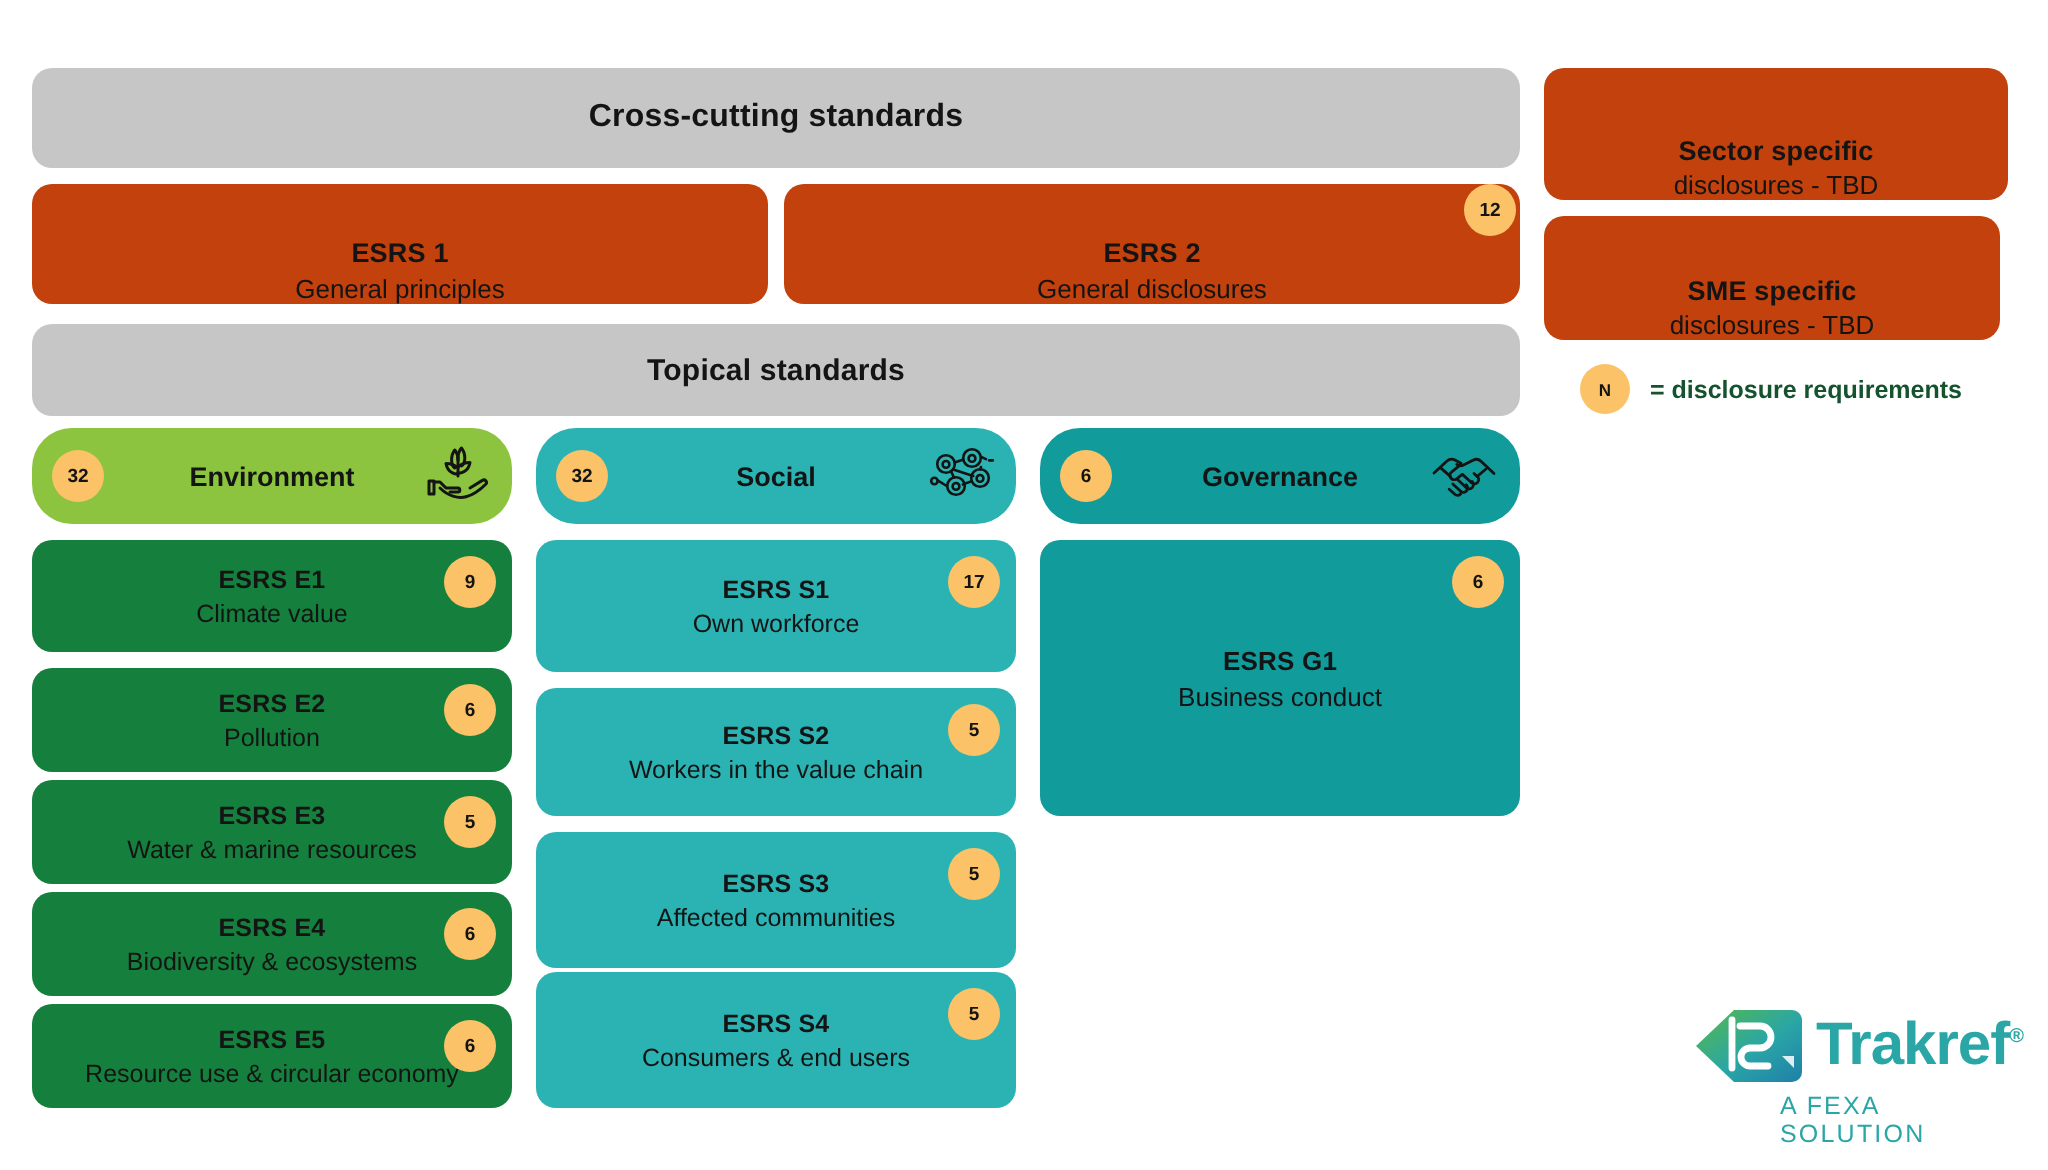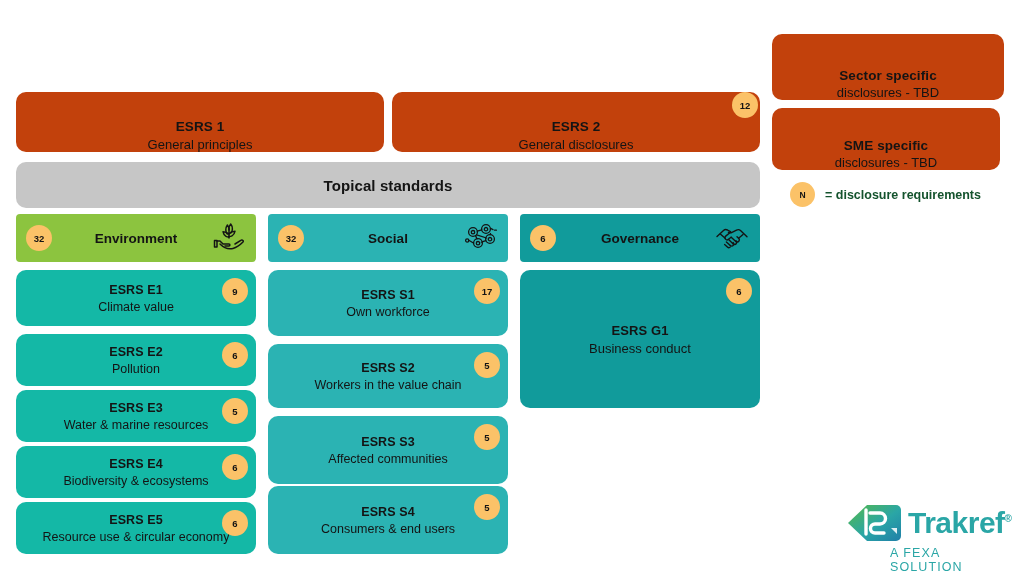--- a/index.html
+++ b/index.html
@@ -41,38 +41,38 @@
   .t-topical .ttl { font-size:15px; }
 
   .t-sector { left:772px; top:34px; width:232px; height:66px; }
   .t-sme    { left:772px; top:108px; width:228px; height:62px; }
   .t-sector .ttl, .t-sme .ttl { font-size:13.5px; margin-bottom:2px; }
   .t-sector .sub, .t-sme .sub { font-size:13px; }
 
   
   .col-head {
     position: absolute;
-    border-radius: 4px;
+    border-radius: 20px;
     display: flex;
     align-items: center;
     justify-content: center;
   }
   .col-head .ttl { font-size:13.5px; font-weight:bold; color:#141414; }
   .col-head .head-badge { position:absolute; left:10px; }
   .col-head .head-icon { position:absolute; right:10px; display:flex; align-items:center; }
 
   .h-env { left:16px;  top:214px; width:240px; height:48px; background:#8cc43f; }
   .h-soc { left:268px; top:214px; width:240px; height:48px; background:#2bb3b3; }
   .h-gov { left:520px; top:214px; width:240px; height:48px; background:#119b9b; }
 
   
   .topic { width:240px; }
   .topic .ttl { font-size:12.5px; margin-bottom:3px; }
   .topic .sub { font-size:12.5px; }
-  .green { background:#14b8a6; }
+  .green { background:#15803d; }
   .teal  { background:#2bb3b3; }
   .dteal { background:#119b9b; }
 
   .e1 { left:16px; top:270px;  height:56px; }
   .e2 { left:16px; top:334px;  height:52px; }
   .e3 { left:16px; top:390px;  height:52px; }
   .e4 { left:16px; top:446px;  height:52px; }
   .e5 { left:16px; top:502px;  height:52px; }
 
   .s1 { left:268px; top:270px; height:66px; }
@@ -118,20 +118,23 @@
   .logo .tagline {
     position:absolute; left:44px; top:46px;
     font-size:12.5px; color:#2aa6a6; letter-spacing:1.1px;
   }
 </style>
 </head>
 <body>
 
 <div id="canvas">
 
+  <div class="card banner-dark t-crosscut">
+    <span class="ttl">Cross-cutting standards</span>
+  </div>
 
   <div class="card banner-light t-esrs1">
     <span class="ttl">ESRS 1</span>
     <span class="sub">General principles</span>
   </div>
 
   <div class="card banner-light t-esrs2">
     <span class="ttl">ESRS 2</span>
     <span class="sub">General disclosures</span>
   </div>

